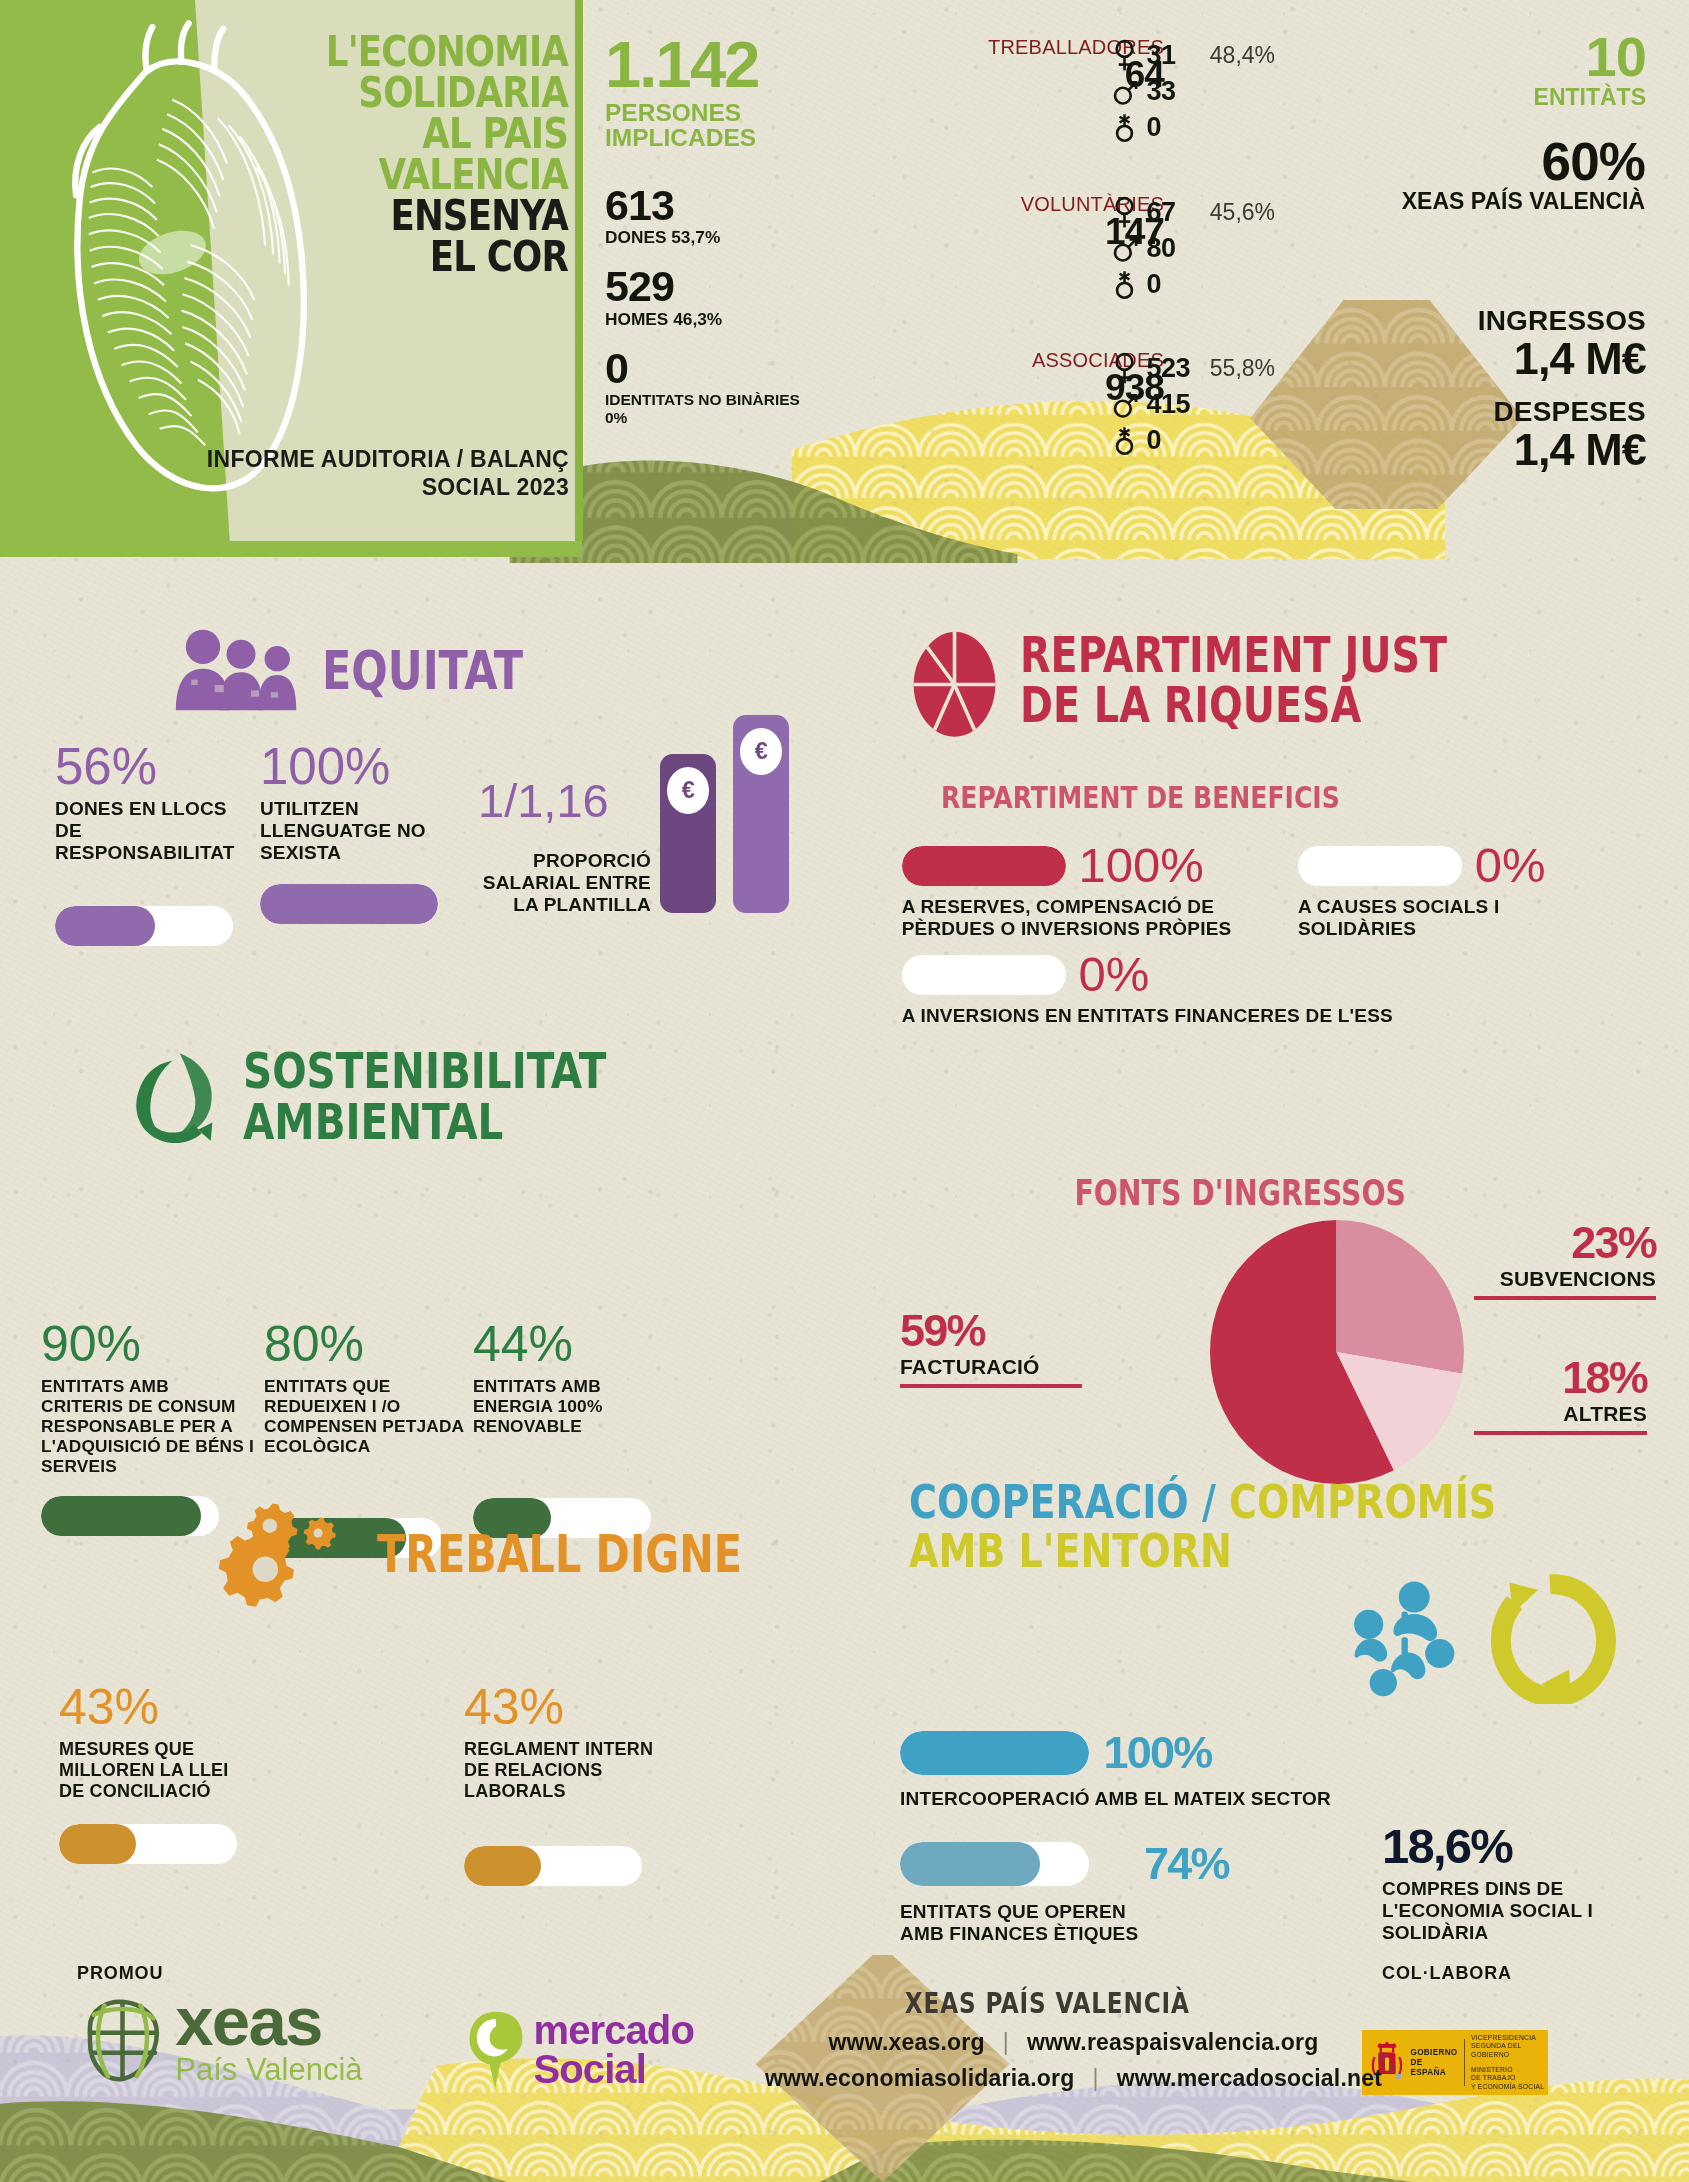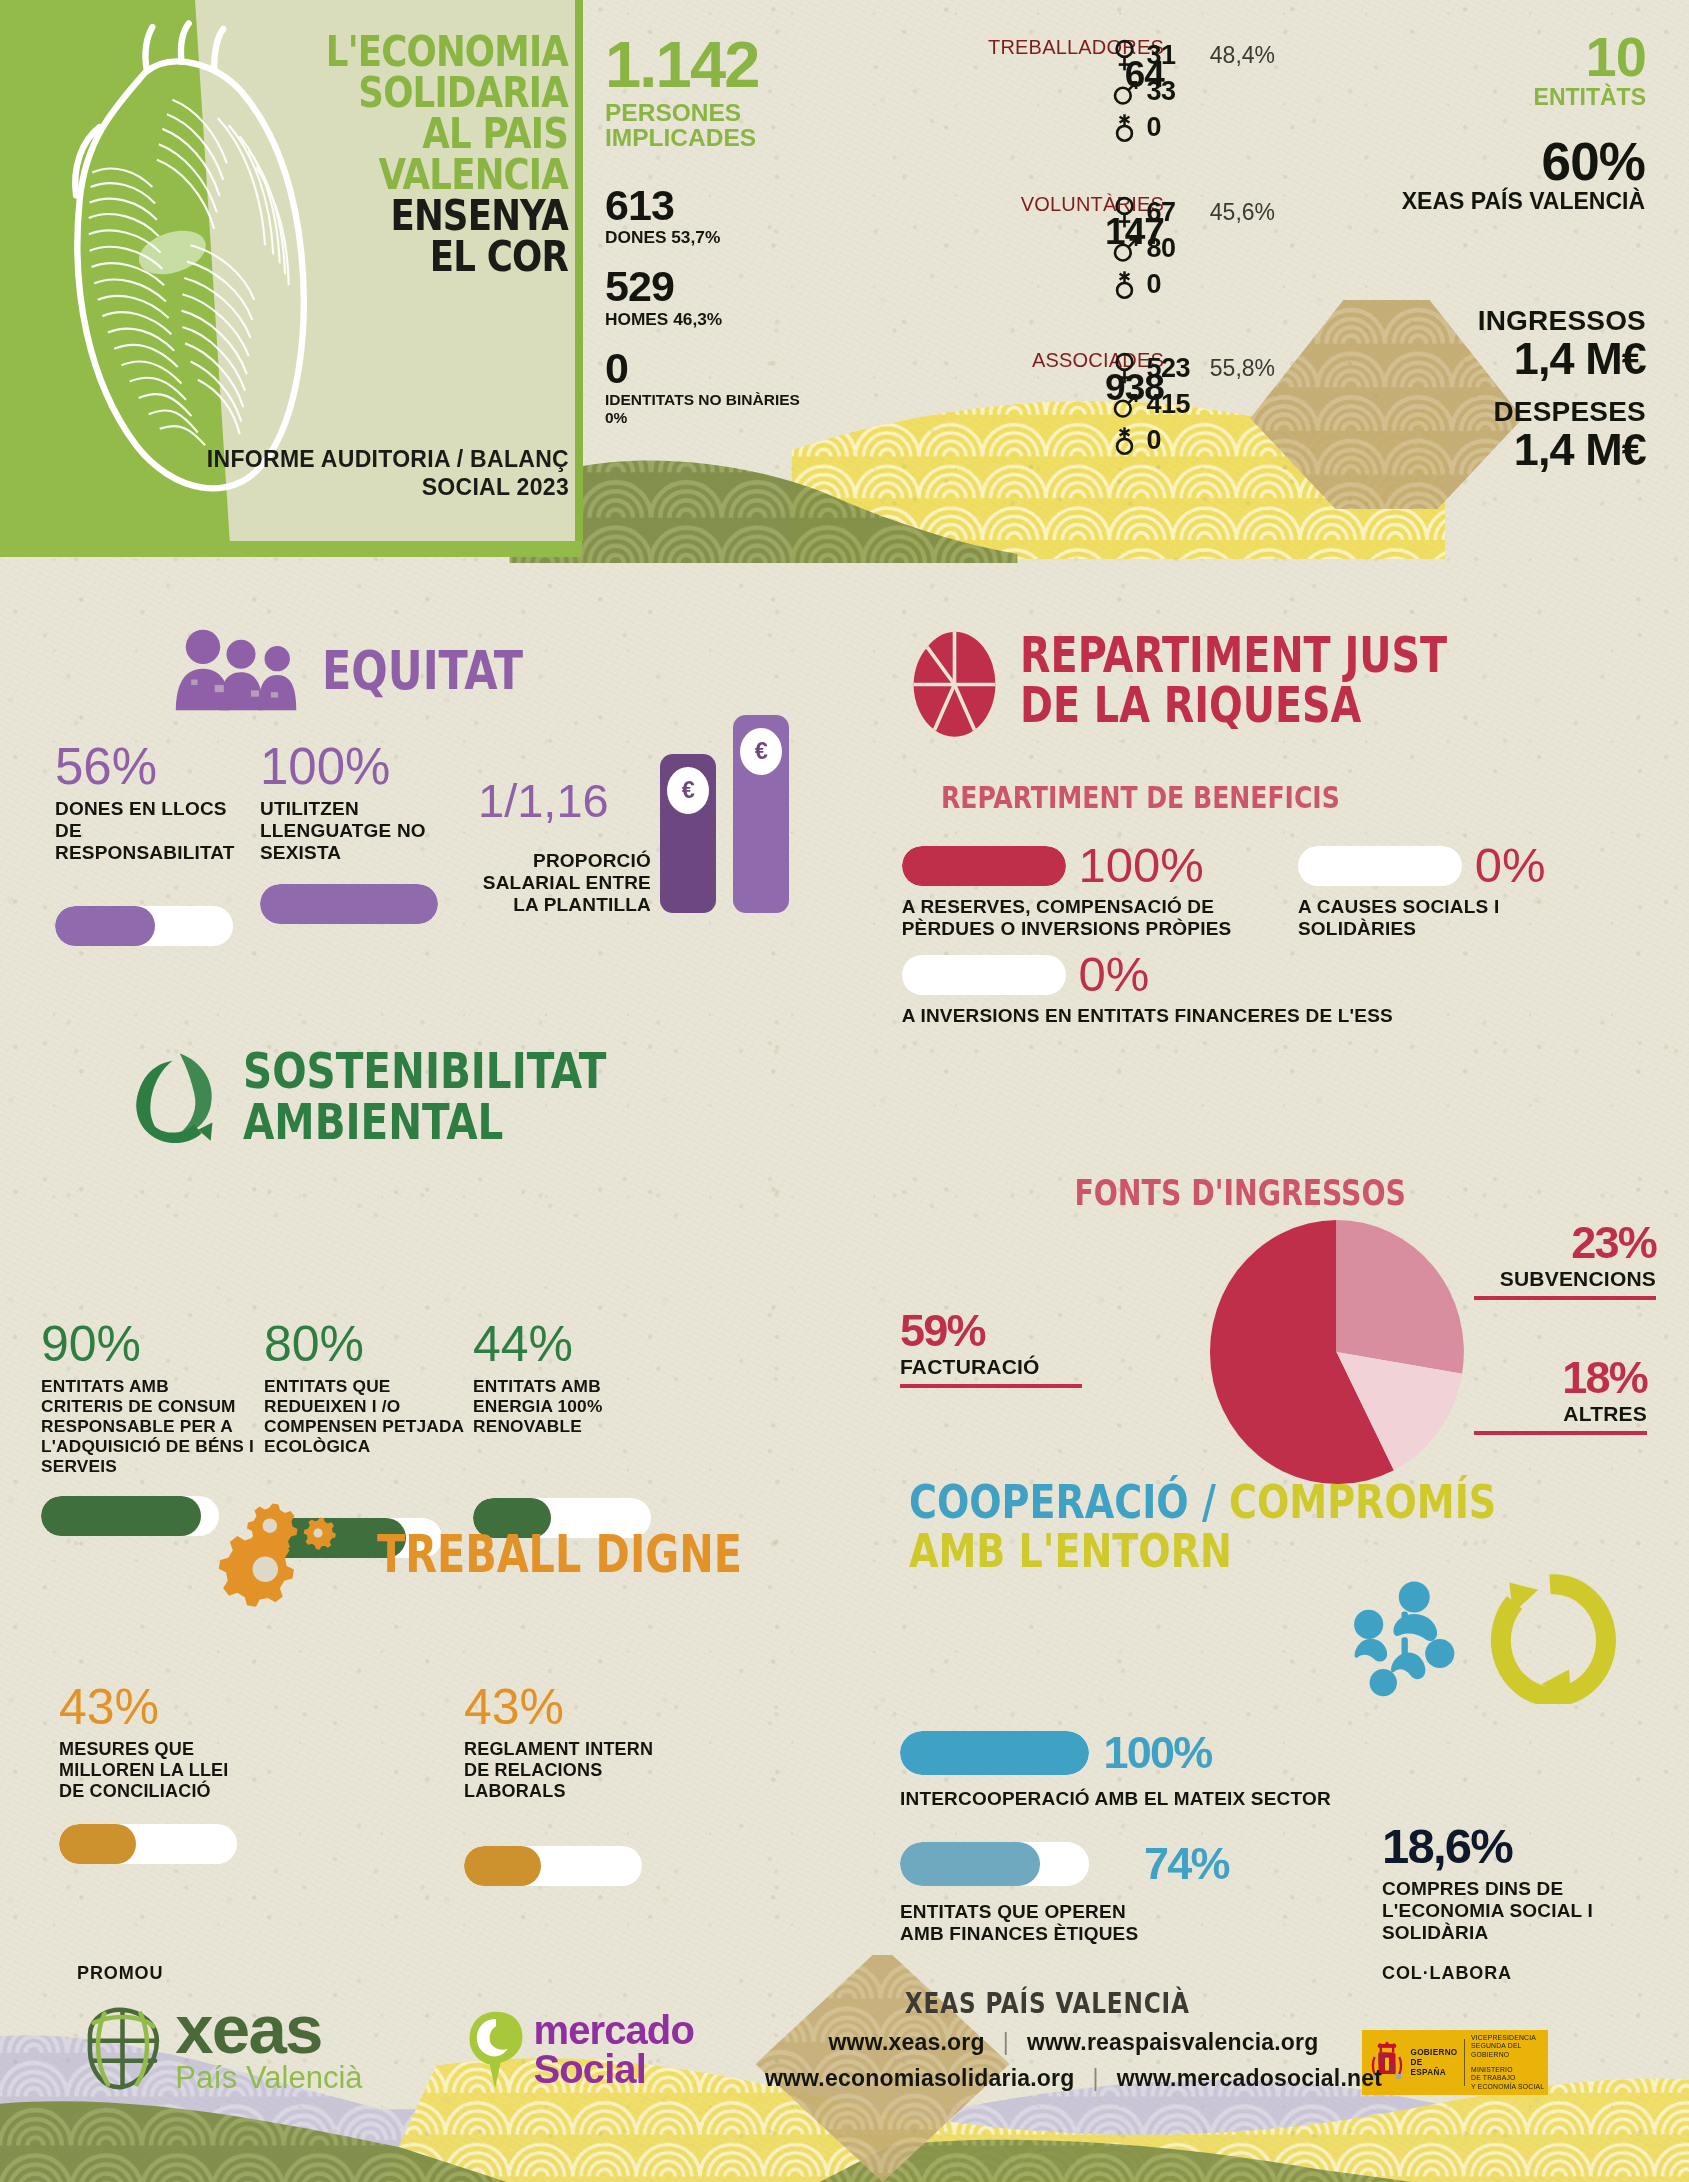--- a/index.html
+++ b/index.html
@@ -775,21 +775,21 @@
     <div style="position:absolute;left:473px;top:345px;width:264px;">
       <div class="pct-big" style="color:#0f172a;font-size:49px;line-height:49px;">18,6%</div>
       <div class="cap" style="font-size:19px;line-height:22px;margin-top:7.3px;">COMPRES DINS DE L'ECONOMIA SOCIAL I SOLIDÀRIA</div>
     </div>
   </div>
 
   <div id="footer">
 
     <div style="position:absolute;left:77px;top:25.5px;" class="ft-lbl">PROMOU</div>
 
-    <div style="position:absolute;left:77px;top:64px;display:flex;align-items:center;gap:7.3px;">
+    <div style="position:absolute;left:77px;top:56px;display:flex;align-items:center;gap:7.3px;">
       <svg width="91" height="95" viewBox="0 0 100 105">
         <g fill="none" stroke="#4a6a3a" stroke-width="5" stroke-linecap="round">
           <path d="M14,38 C14,18 34,8 52,10 C72,12 88,26 88,44 C88,70 68,92 50,95 C30,98 14,78 14,54 Z"></path>
           <path d="M14,44 L88,44"></path>
             <path d="M16,66 L86,66"></path>
           <path d="M50,10 L50,95"></path>
         </g>
         <g fill="none" stroke="#92bb4a" stroke-width="5" stroke-linecap="round">
           <path d="M30,14 C20,36 20,70 34,92"></path>
           <path d="M70,14 C80,36 80,70 66,92"></path>

